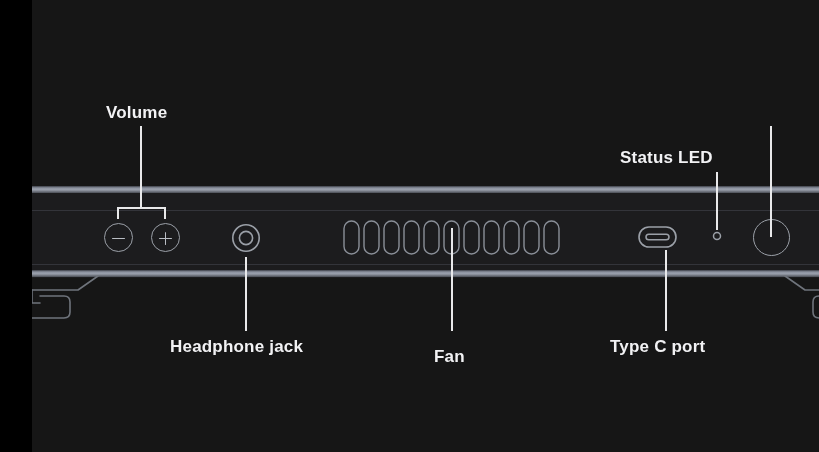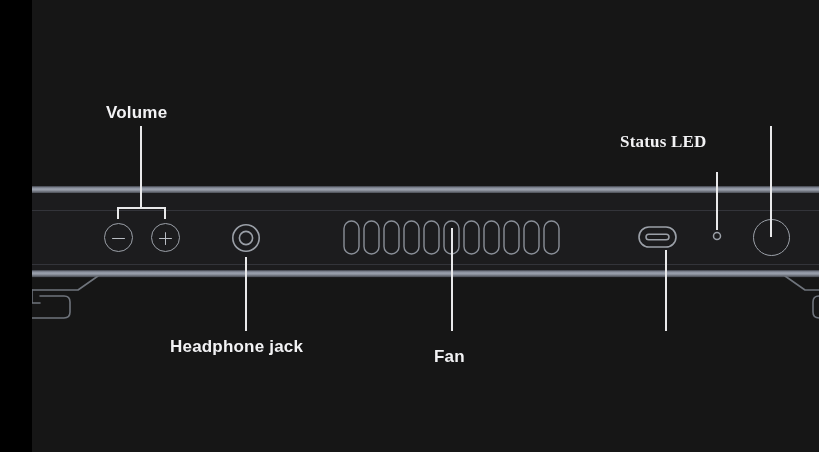--- a/index.html
+++ b/index.html
@@ -167,25 +167,26 @@
   <div class="leader v" style="left:419px; top:228px; height:103px;"></div>
   <div class="label" style="left:402px; top:348px;">Fan</div>
 
   <div class="port" style="left:606px; top:226px;">
     <svg width="40" height="22" viewBox="0 0 40 22" fill="none" stroke="#9ba0a8">
       <rect x="1" y="1" width="37" height="20" rx="10" stroke-width="1.6"></rect>
       <rect x="8" y="8.2" width="23" height="5.6" rx="2.8" stroke-width="1.5"></rect>
     </svg>
   </div>
   <div class="leader v" style="left:633px; top:250px; height:81px;"></div>
+  <div class="label" style="left:578px; top:338px;">Type C port</div>
 
   <div class="port" style="left:680px; top:231px;">
     <svg width="10" height="10" viewBox="0 0 10 10" fill="none" stroke="#9ba0a8">
       <circle cx="5" cy="5" r="3.5" stroke-width="1.5"></circle>
     </svg>
   </div>
   <div class="leader v" style="left:684px; top:172px; height:58px;"></div>
-  <div class="label" style="left:588px; top:133px;font-family:Liberation Serif, serif;">Status LED</div>
+  <div class="label" style="left:588px; top:149px;">Status LED</div>
 
   <div class="circle-btn" style="left:721px; top:219px; width:37px; height:37px;"></div>
   <div class="leader v" style="left:738px; top:126px; height:111px;"></div>
 
 </div>
 
 </body></html>

